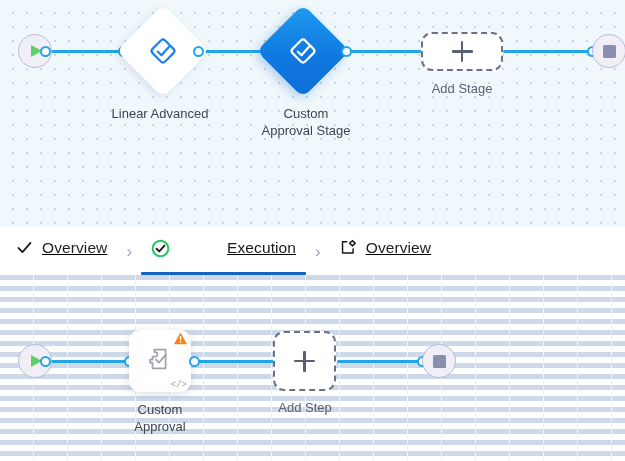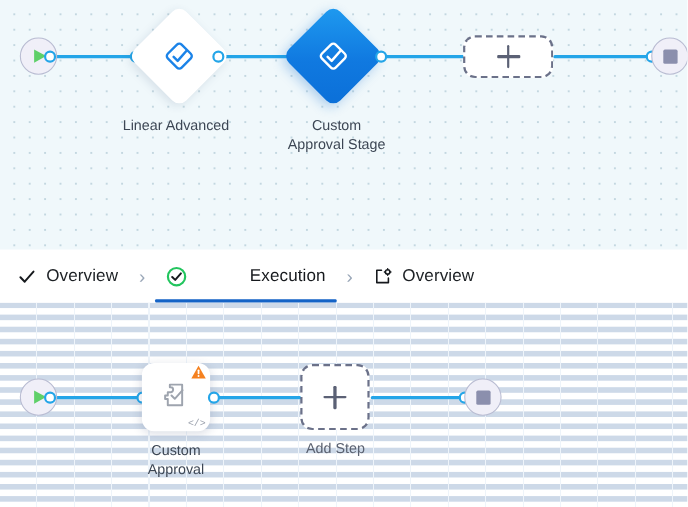--- a/index.html
+++ b/index.html
@@ -23,25 +23,26 @@
 
   
   .tabbar {
     position: absolute; left: 0; top: 227px; width: 625px; height: 48px;
     background: #ffffff;
     display: flex; align-items: center;
     padding-left: 14px;
     z-index: 5;
   }
   .tab {
-    display: flex; align-items: center; gap: 9px;
+    display: flex; gap: 9px;
     height: 48px;
     position: relative;
     cursor: pointer;
-    padding: 0 2px;
+    padding: 12px 2px;
+    text-decoration: underline;
   }
   .tab-label {
     font-size: 15.5px; color: #1c2024; letter-spacing: .1px;
   }
   .tab.active .tab-label { color: #16191d; margin-left: 48px; }
   .tab.active::after {
     content: ""; position: absolute; left: -8px; right: -8px; bottom: 0;
     height: 3px; background: #1463c6; border-radius: 1px;
   }
   .tab-sep {
@@ -193,20 +194,21 @@
         </svg>
       </div>
     </div>
     <div class="port" style="left:341px; top:46px;"></div>
     <div class="nlabel" style="left:238px; top:105px; width:136px;">Custom
 Approval Stage</div>
 
     <div class="addbox" style="left:421px; top:32px; width:82px; height:39px;">
       <div class="plus"></div>
     </div>
+    <div class="nlabel gray" style="left:411px; top:80px; width:102px;">Add Stage</div>
 
     <div class="port" style="left:587px; top:46px;"></div>
     <div class="endnode" style="left:592px; top:34px;">
       <div class="stop-sq"></div>
     </div>
   </div>
 
   <div class="tabbar">
 
     <div class="tab">

